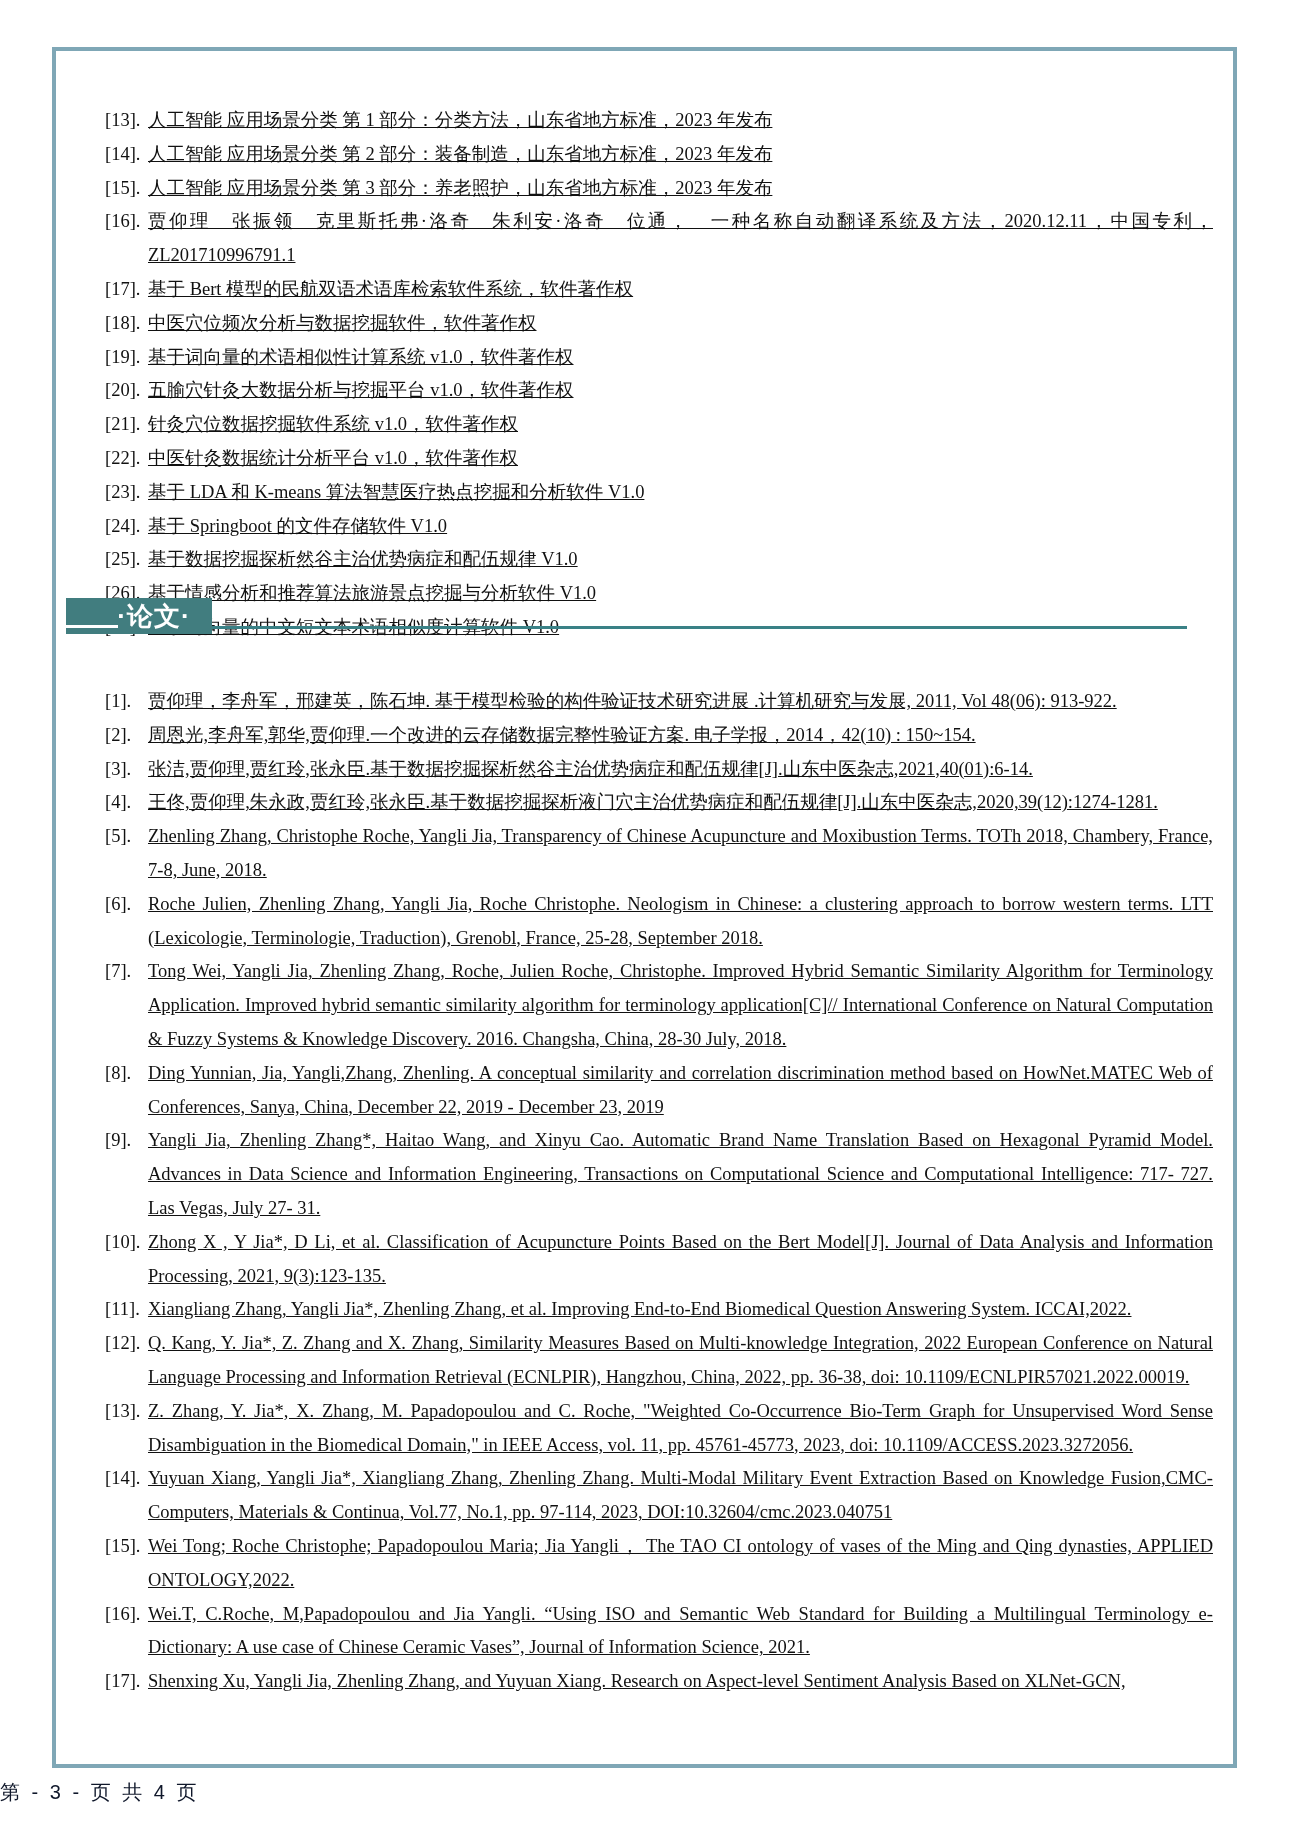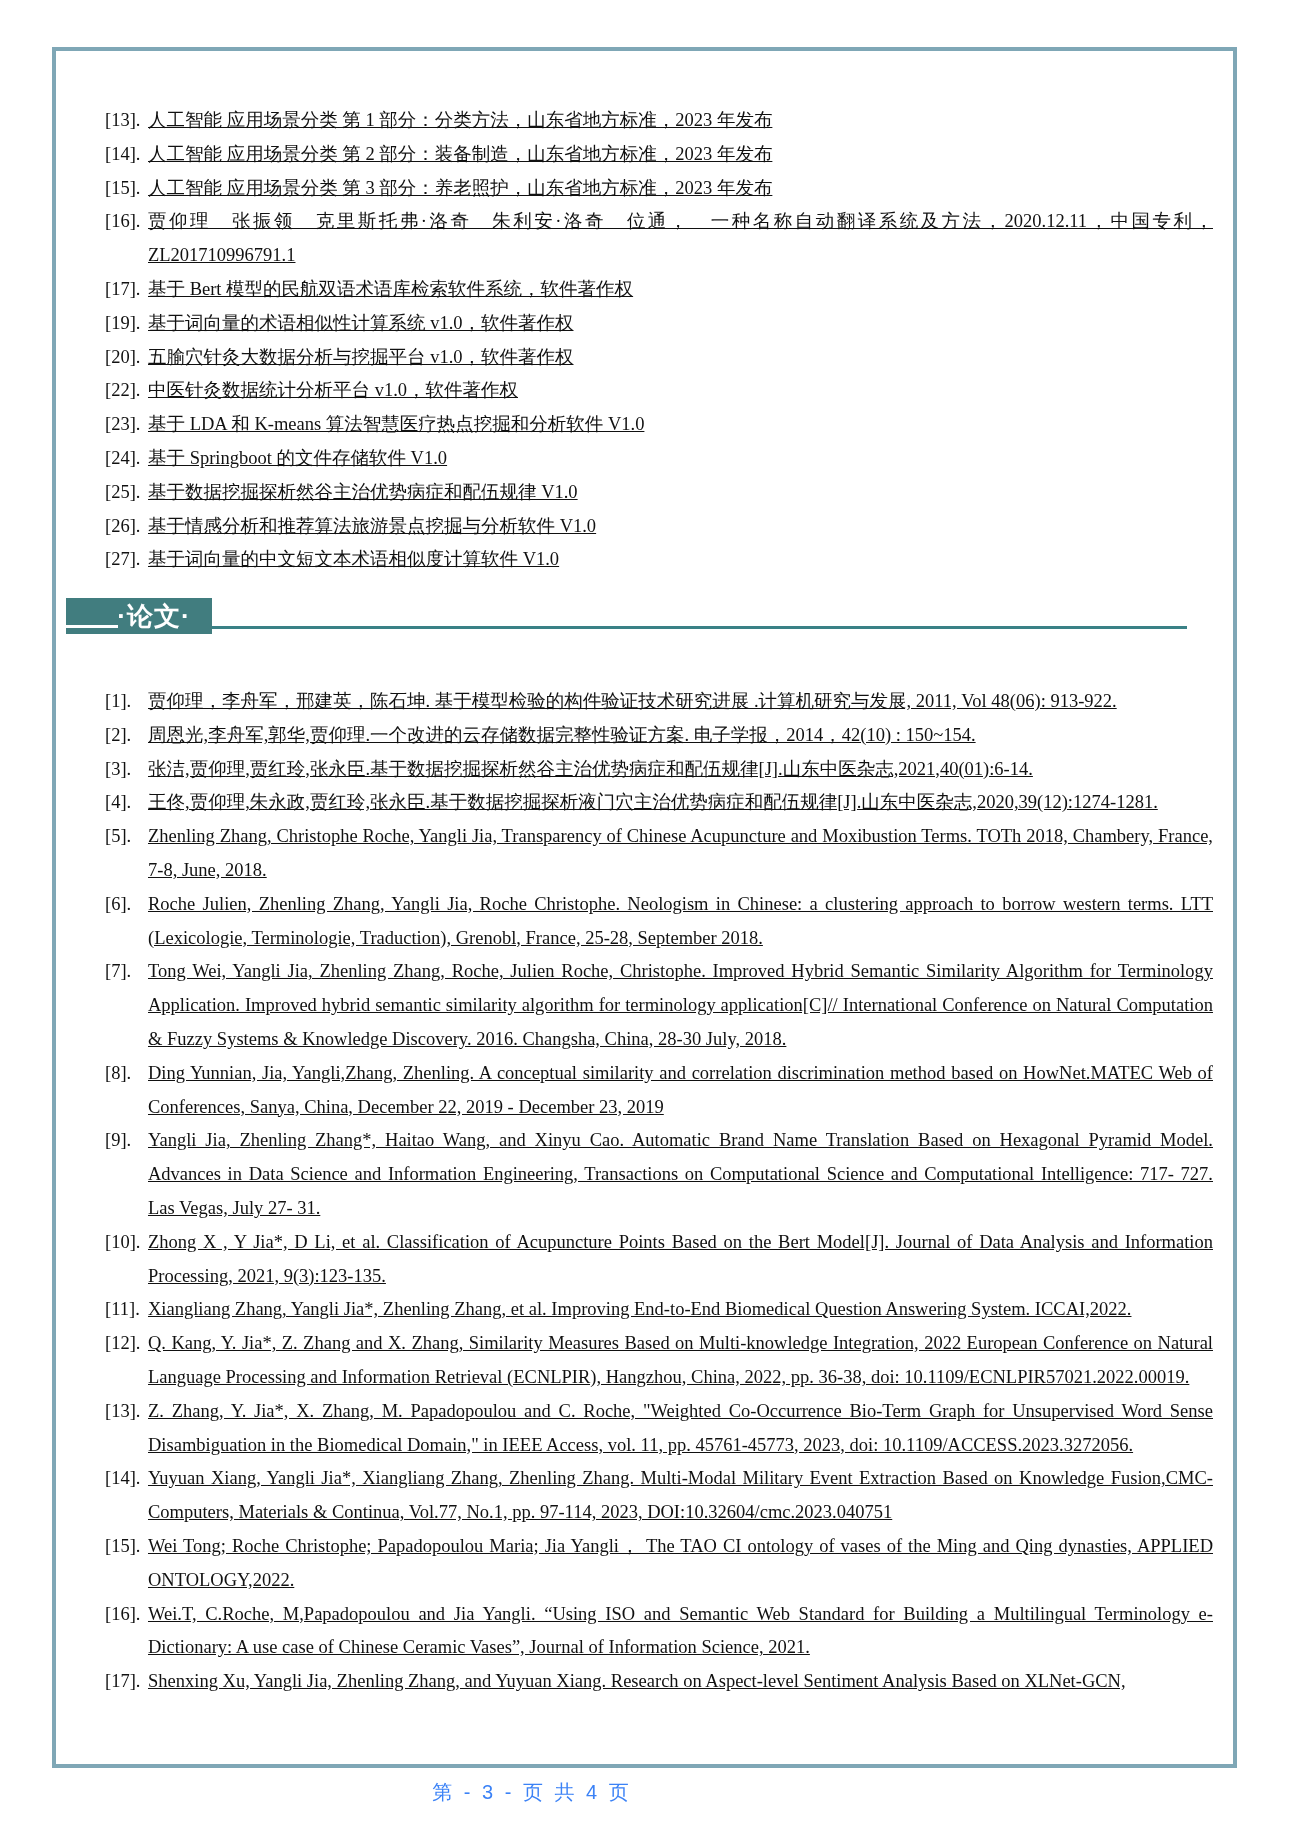--- a/index.html
+++ b/index.html
@@ -72,22 +72,22 @@
     position:absolute;
     left:212px;top:626px;
     width:975px;height:3px;
     background:#3a8186;
   }
   
   .footer{
     position:absolute;
     left:0;top:1779px;
     width:1064px;
-    text-align:center;
-    color:#3b82f6;
+    text-align:left;
+    color:#0f172a;
     font-size:20px;
     letter-spacing:3px;
     font-family:"Liberation Sans","DejaVu Sans",sans-serif;
   }
 </style>
 </head>
 <body>
 
 <div class="frame"></div>
 
@@ -111,31 +111,39 @@
     <div class="ref-item">
       <span class="ref-num">[16].</span>
       <span class="ref-text">贾仰理　张振领　克里斯托弗·洛奇　朱利安·洛奇　位通，　一种名称自动翻译系统及方法，2020.12.11，中国专利，ZL201710996791.1</span>
     </div>
 
     <div class="ref-item">
       <span class="ref-num">[17].</span>
       <span class="ref-text">基于 Bert 模型的民航双语术语库检索软件系统，软件著作权</span>
     </div>
 
+    <div class="ref-item">
+      <span class="ref-num">[18].</span>
+      <span class="ref-text">中医穴位频次分析与数据挖掘软件，软件著作权</span>
+    </div>
 
     <div class="ref-item">
       <span class="ref-num">[19].</span>
       <span class="ref-text">基于词向量的术语相似性计算系统 v1.0，软件著作权</span>
     </div>
 
     <div class="ref-item">
       <span class="ref-num">[20].</span>
       <span class="ref-text">五腧穴针灸大数据分析与挖掘平台 v1.0，软件著作权</span>
     </div>
 
+    <div class="ref-item">
+      <span class="ref-num">[21].</span>
+      <span class="ref-text">针灸穴位数据挖掘软件系统 v1.0，软件著作权</span>
+    </div>
 
     <div class="ref-item">
       <span class="ref-num">[22].</span>
       <span class="ref-text">中医针灸数据统计分析平台 v1.0，软件著作权</span>
     </div>
 
     <div class="ref-item">
       <span class="ref-num">[23].</span>
       <span class="ref-text">基于 LDA 和 K-means 算法智慧医疗热点挖掘和分析软件 V1.0</span>
     </div>

